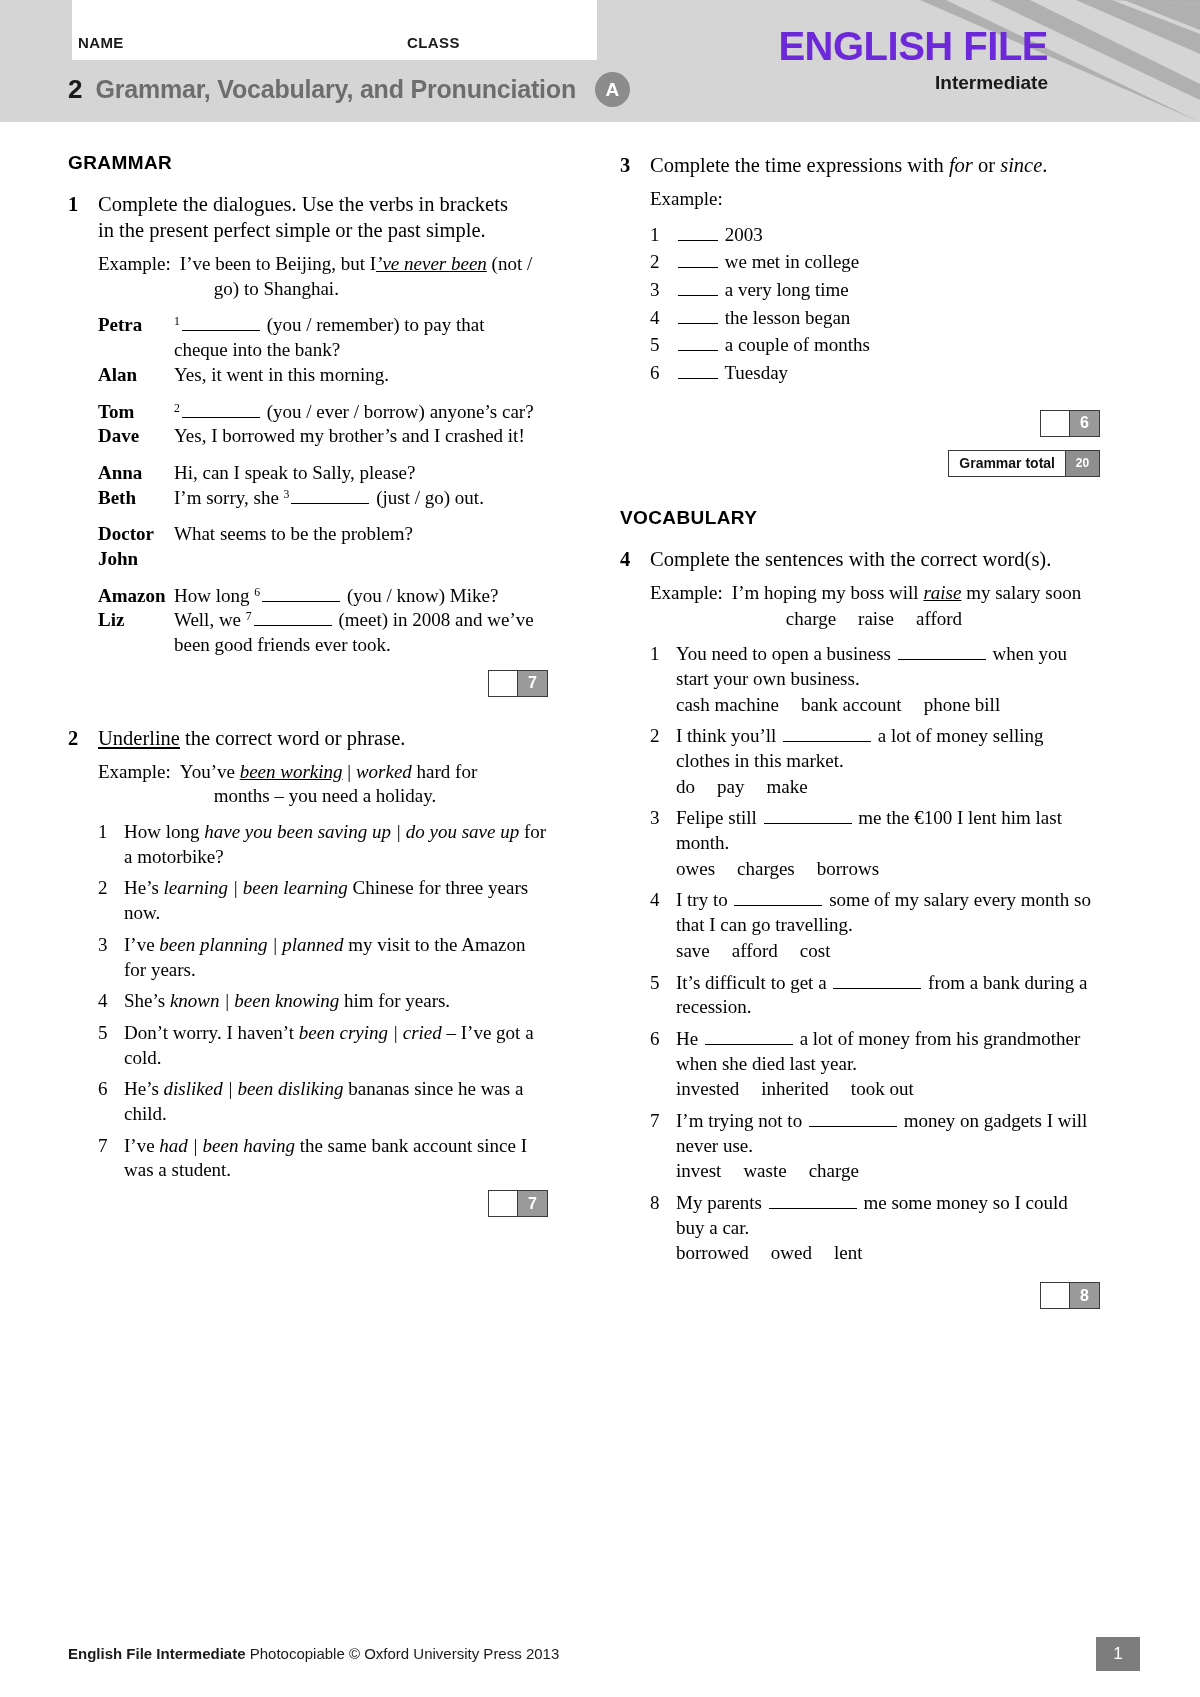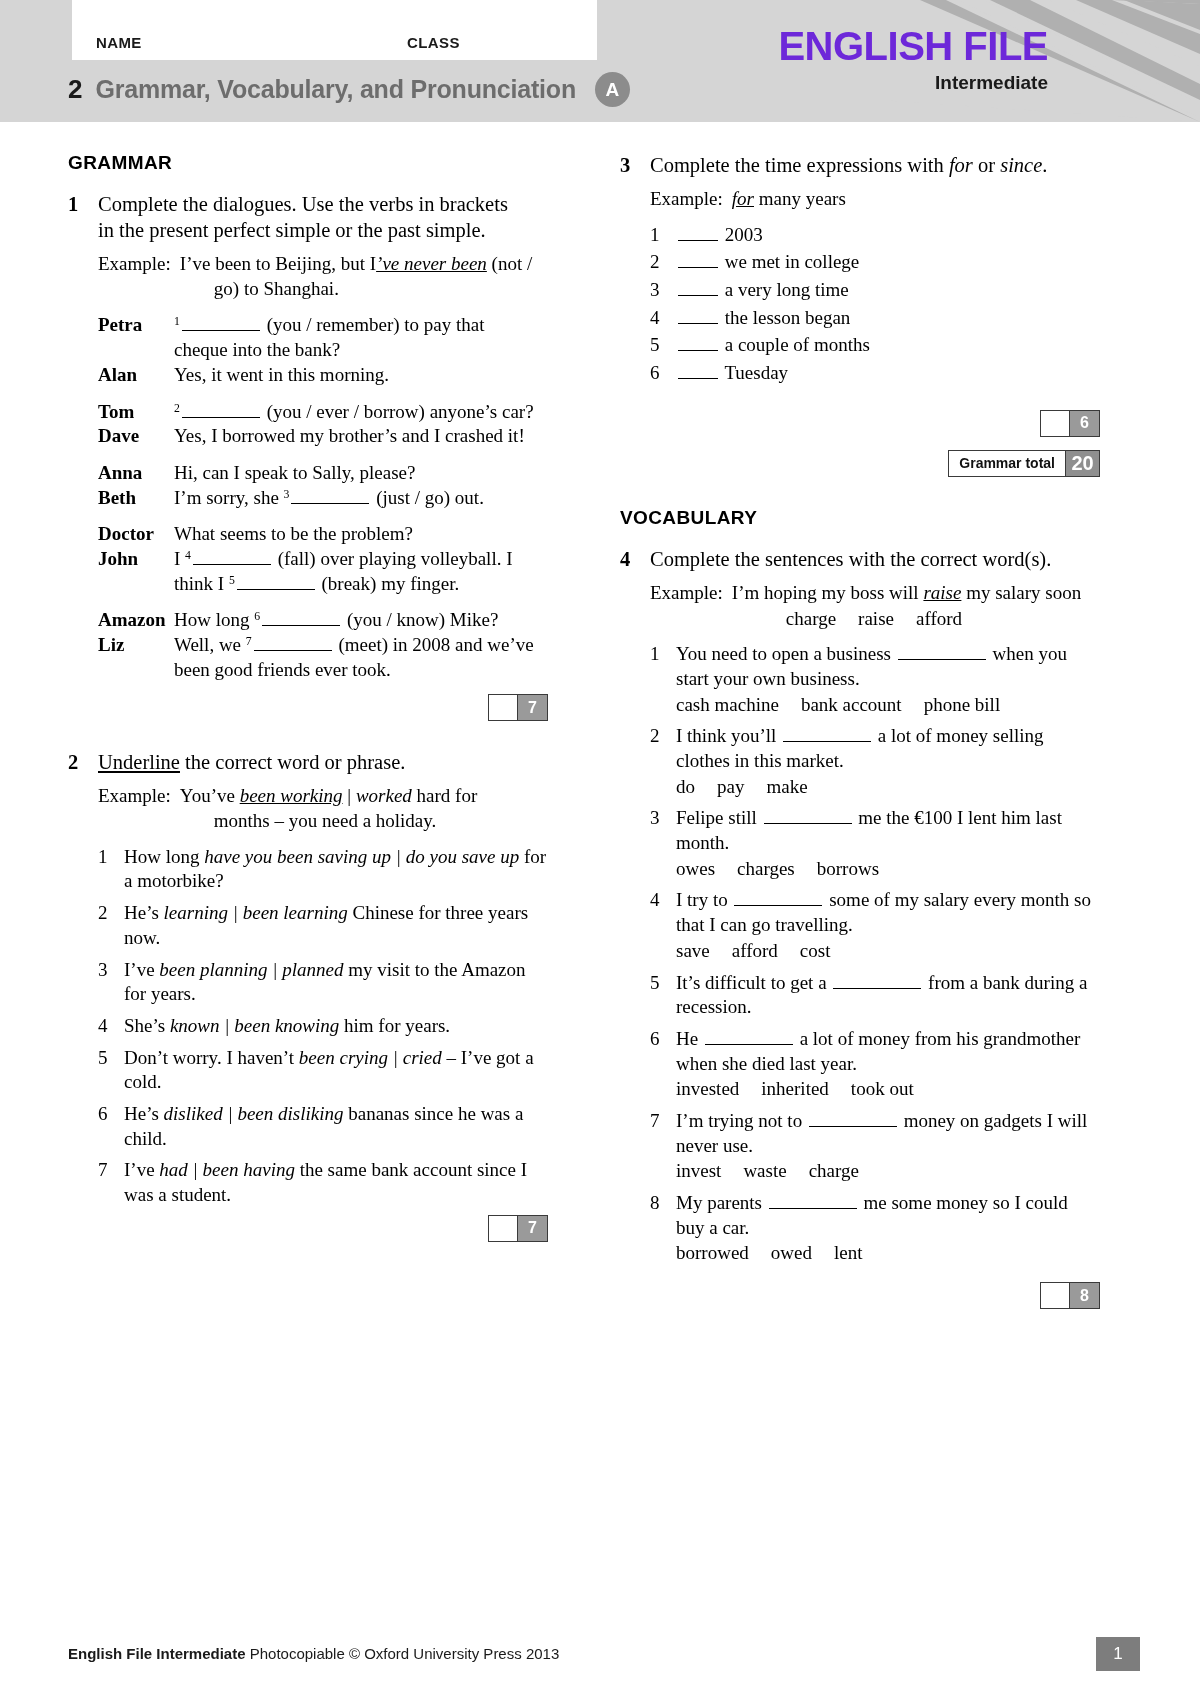--- a/index.html
+++ b/index.html
@@ -36,21 +36,21 @@
   }
   .namebox .lbl {
     position: absolute;
     bottom: 9px;
     font-family: "Liberation Sans", sans-serif;
     font-size: 15px;
     font-weight: 600;
     letter-spacing: 0.4px;
     color: #1a1a1a;
   }
-  .namebox .lbl.name { left: 24px; }
+  .namebox .lbl.name { left: 6px; }
   .namebox .lbl.class { left: 335px; }
 
   .titlerow {
     position: absolute;
     left: 68px; top: 72px;
     display: flex;
     align-items: center;
     gap: 13px;
   }
   .titlerow .num {
@@ -236,21 +236,21 @@
     display: flex;
     align-items: center;
     color: #111;
     white-space: nowrap;
   }
   .total .valcell {
     width: 34px;
     background: #8f8f8f;
     color: #fff;
     font-family: "Liberation Sans", sans-serif;
-    font-size: 20px;
+    font-size: 12px;
     font-weight: bold;
     display: flex;
     align-items: center;
     justify-content: center;
     border-left: 1.6px solid #3a3a3a;
   }
   .total-row {
     display: flex;
     justify-content: flex-end;
     margin-top: 13px;
@@ -376,21 +376,20 @@
           </div>
         </div>
 
         <div class="grp">
           <div class="ln">
             <span class="spk">Doctor</span>
             <span class="txt">What seems to be the problem?</span>
           </div>
           <div class="ln">
             <span class="spk">John</span>
-            <span class="txt"><span>I</span> <sup>4</sup><span class="blank"></span> <span>(fall) over playing volleyball. I</span><br><span>think I</span> <sup>5</sup><span class="blank"></span> <span>(break) my finger.</span></span>
           </div>
         </div>
 
         <div class="grp">
           <div class="ln">
             <span class="spk">Amazon</span>
             <span class="txt"><span>How long</span> <sup>6</sup><span class="blank"></span> <span>(you / know) Mike?</span></span>
           </div>
           <div class="ln">
             <span class="spk">Liz</span>
@@ -464,21 +463,20 @@
   <div class="col col-right">
 
     <div class="ex">
       <div class="ex-head">
         <span class="exn">3</span>
         <span class="ext"><span>Complete the time expressions with </span><i>for</i><span> or </span><i>since</i><span>.</span></span>
       </div>
 
       <div class="example">
         <span class="elbl">Example:</span>
-        <span class="etxt"><span class="ans">for</span> <span>many years</span></span>
       </div>
 
       <ol class="items tight">
         <li>
             <span class="n">1</span>
             <span class="b"><span class="blank sm"></span> <span>2003</span></span>
           </li>
         <li>
             <span class="n">2</span>
             <span class="b"><span class="blank sm"></span> <span>we met in college</span></span>

